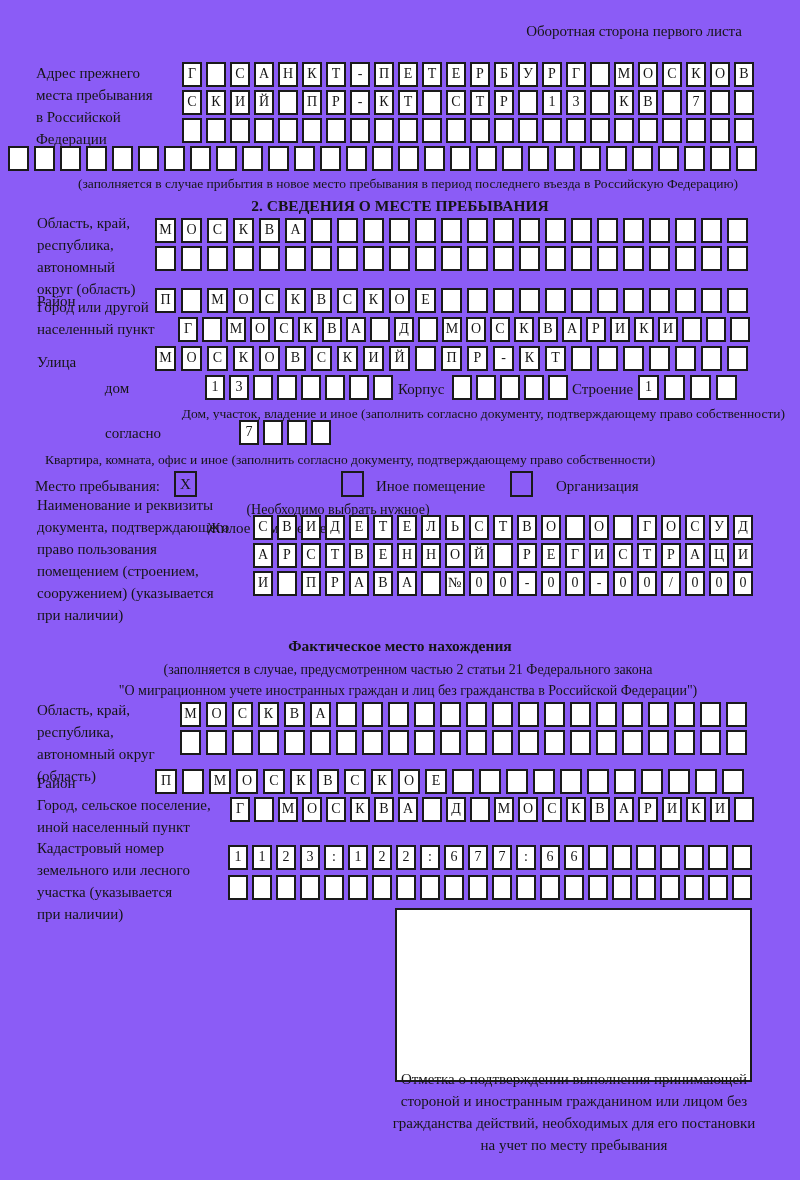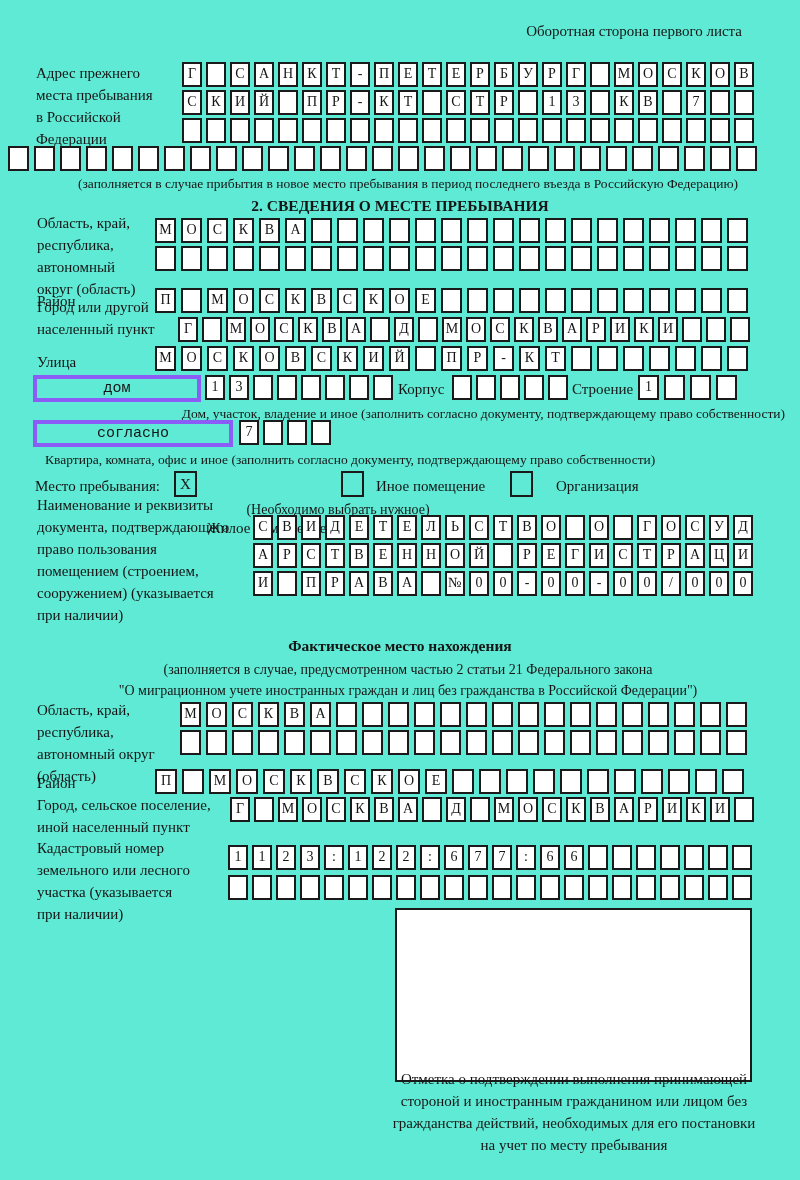--- a/index.html
+++ b/index.html
@@ -1,19 +1,19 @@
 <!DOCTYPE html>
 <html><head>
 <meta charset="utf-8">
 <style>
   html,body{margin:0;padding:0;background:#ffffff;}
   #page{
     position:relative;
     width:800px;height:1180px;
-    background:#5eead4;
+    background:#8b5cf6;
     color:#151515;
     font-family:"Liberation Serif","DejaVu Serif",serif;
     overflow:hidden;
   }
   .abs{position:absolute;}
   .ml{white-space:pre-line;}
   .lbl{font-size:15px;line-height:22px;}
   .cap{font-size:13.5px;line-height:18px;padding-left:8px;}
   .title{font-weight:bold;font-size:15.5px;text-align:center;width:800px;}
   .center{text-align:center;}
@@ -31,21 +31,20 @@
   .p26{gap:5px;}
   .p26 .cell{width:21px;}
   .p27{gap:5px;}
   .p27 .cell{width:22px;}
   .widebox{
     box-sizing:border-box;
     border:4px solid #8b5cf6;
     height:27px;
     display:flex;align-items:center;justify-content:center;
     font-size:15px;
-    font-family:Liberation Mono, monospace;
   }
   .checkbox{
     box-sizing:border-box;
     width:23px;height:26px;
     border:2px solid #1a1a1a;
     display:flex;align-items:center;justify-content:center;
     font-size:15px;
   }
   .stampbox{
     box-sizing:border-box;

